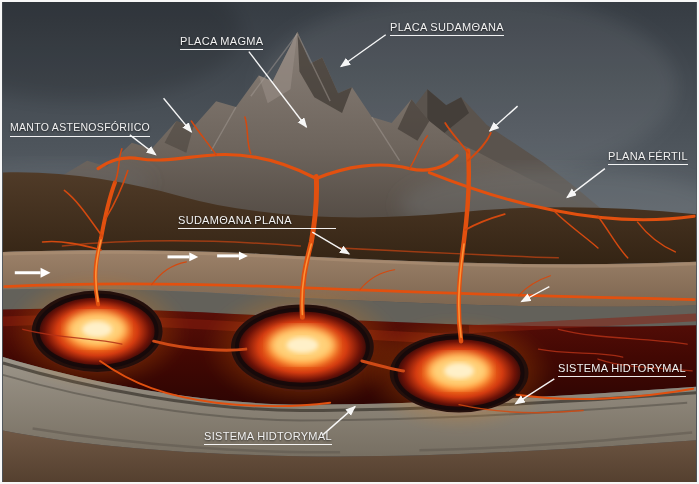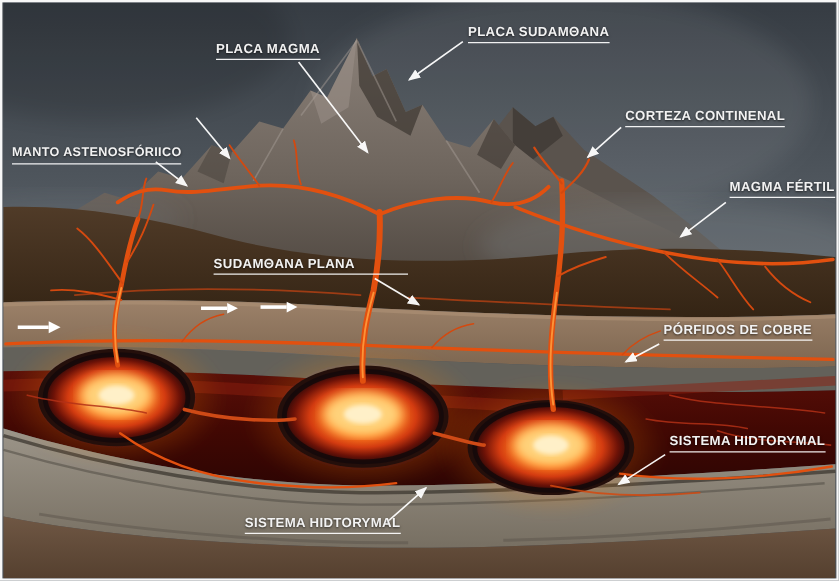--- a/index.html
+++ b/index.html
@@ -9,21 +9,21 @@
     border:2px solid #f7f7f7;
     overflow:hidden;
     font-family:"Liberation Sans", sans-serif;
     background:#4c535a;
   }
   .scene{position:absolute;left:0;top:0;width:695px;height:480px;}
   .lbl{
     position:absolute;
     color:#f2f2f2;
     font-size:11px;
-    font-weight:bold;
+    font-weight:normal;
     letter-spacing:.3px;
     white-space:nowrap;
     padding-bottom:2px;
     border-bottom:1.5px solid rgba(255,255,255,.92);
     text-shadow:0 1px 2px rgba(0,0,0,.65);
     line-height:1.1;
   }
   .lbl.small{font-size:10.5px;}
   .lbl.ext{padding-right:44px;}
 </style>
@@ -211,31 +211,25 @@
 
   <div class="lbl" style="left:178px;top:33px;">
     <span>PLACA MAGMA</span>
   </div>
   <div class="lbl" style="left:388px;top:19px;">
     <span>PLACA SUDAMΘANA</span>
   </div>
   <div class="lbl small" style="left:8px;top:120px;text-align:center;">
     <span>MANTO ASTENOSFÓRIICO</span>
   </div>
-  <div class="lbl" style="left:519px;top:89px;">
-    <span>CORTEZA CONTINENAL</span>
-  </div>
   <div class="lbl" style="left:606px;top:148px;">
-    <span>MAGMA FÉRTIL</span>
+    <span>PLANA FÉRTIL</span>
   </div>
   <div class="lbl ext" style="left:176px;top:212px;">
     <span>SUDAMΘANA PLANA</span>
   </div>
-  <div class="lbl" style="left:551px;top:267px;">
-    <span>PÓRFIDOS DE COBRE</span>
-  </div>
   <div class="lbl" style="left:556px;top:360px;">
     <span>SISTEMA HIDTORYMAL</span>
   </div>
   <div class="lbl" style="left:202px;top:428px;">
     <span>SISTEMA HIDTORYMAL</span>
   </div>
 </div>
 
 </body></html>

